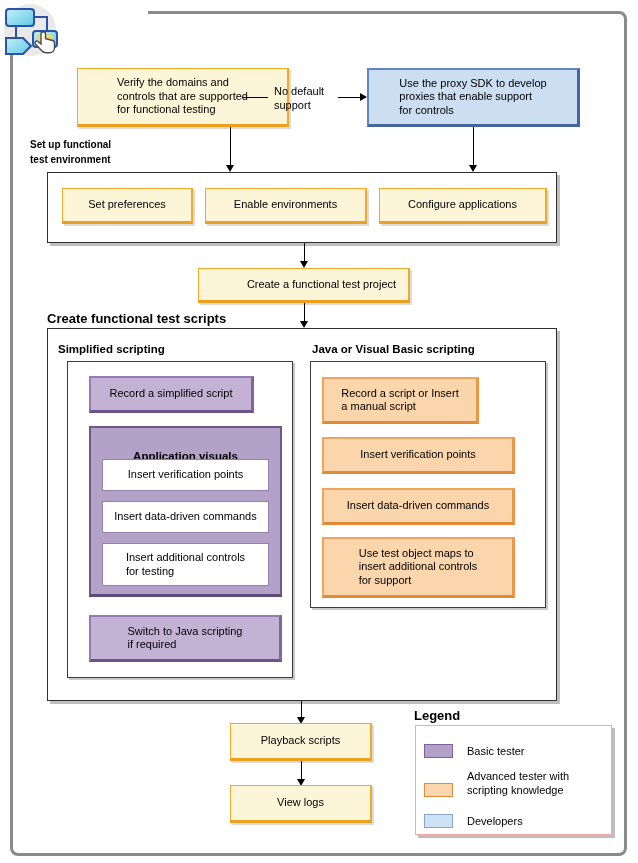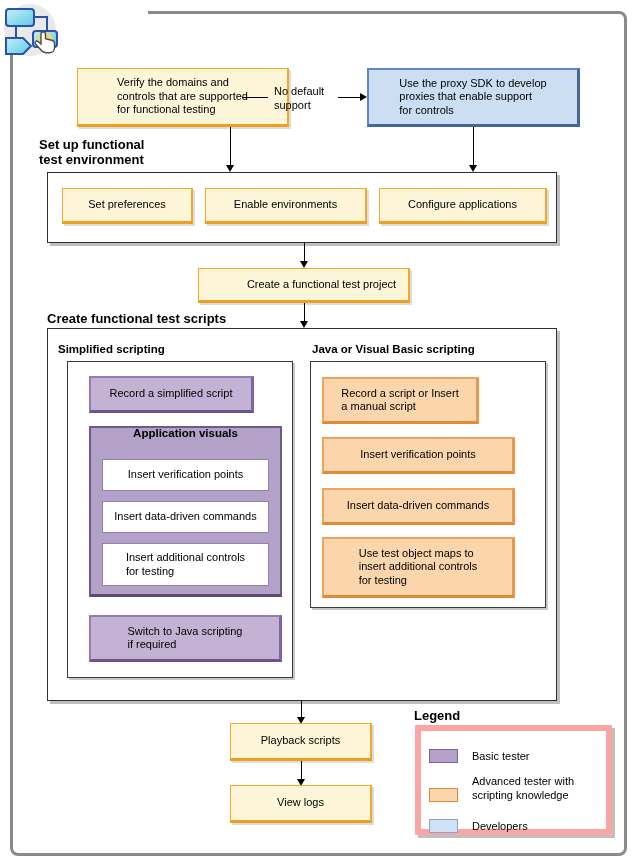--- a/index.html
+++ b/index.html
@@ -30,21 +30,21 @@
     box-shadow:2px 2px 0 #c8c8c8;box-sizing:border-box;}
   .appvisuals{position:absolute;background:#b3a1c7;border:2px solid #6e5a88;
     border-bottom:3px solid #5e4a78;box-sizing:border-box;}
   .vline{position:absolute;width:1px;background:#000;}
   .hline{position:absolute;height:1px;background:#000;}
   .arr-down{position:absolute;width:0;height:0;border-left:4px solid transparent;
     border-right:4px solid transparent;border-top:7px solid #000;}
   .arr-right{position:absolute;width:0;height:0;border-top:4px solid transparent;
     border-bottom:4px solid transparent;border-left:7px solid #000;}
   .legend-box{position:absolute;left:415px;top:725px;width:197px;height:110px;
-    background:#fff;border:6px solid #fca5a5;box-shadow:3px 3px 0 #bfbfbf;box-sizing:border-box;}
+    background:#fff;border:1px solid #fca5a5;box-shadow:3px 3px 0 #bfbfbf;box-sizing:border-box;}
   .legend-row{position:absolute;left:8px;display:flex;align-items:flex-start;}
   .swatch{width:29px;height:14px;margin-right:14px;box-sizing:border-box;flex:none;}
   .sw-purple{background:#b3a1c7;border:1px solid #7a62a0;}
   .sw-orange{background:#fbd5ab;border:1px solid #e08a3c;}
   .sw-blue{background:#cfe1f5;border:1px solid #8aa6d0;}
   .legend-label{font-size:11px;line-height:14px;}
 </style>
 </head>
 <body>
 
@@ -89,21 +89,21 @@
     <span class="txt">Use the proxy SDK to develop
 proxies that enable support
 for controls</span>
   </div>
 
   <div class="vline" style="left:230px;top:127px;height:38px;"></div>
   <div class="arr-down" style="left:226px;top:165px;"></div>
   <div class="vline" style="left:473px;top:127px;height:38px;"></div>
   <div class="arr-down" style="left:469px;top:165px;"></div>
 
-  <div class="heading pre" style="left:39px;top:137px;font-size:13px;line-height:15px;">Set up functional
+  <div class="heading pre" style="left:30px;top:137px;font-size:10px;line-height:15px;">Set up functional
 test environment</div>
 
   <div class="container" style="left:47px;top:172px;width:510px;height:71px;"></div>
   <div class="box yellow" style="left:62px;top:188px;width:131px;height:36px;">
     <span class="txt">Set preferences</span>
   </div>
   <div class="box yellow" style="left:205px;top:188px;width:162px;height:36px;">
     <span class="txt">Enable environments</span>
   </div>
   <div class="box yellow" style="left:379px;top:188px;width:168px;height:36px;">
@@ -122,21 +122,21 @@
   <div class="container" style="left:47px;top:328px;width:510px;height:373px;"></div>
 
   <div class="heading" style="left:58px;top:343px;font-size:11.5px;">Simplified scripting</div>
   <div class="subcontainer" style="left:67px;top:361px;width:226px;height:317px;"></div>
 
   <div class="box purple" style="left:89px;top:376px;width:165px;height:37px;">
     <span class="txt">Record a simplified script</span>
   </div>
 
   <div class="appvisuals" style="left:89px;top:426px;width:193px;height:171px;"></div>
-  <div class="heading" style="left:89px;top:427px;width:193px;text-align:center;font-size:11.5px;">Application visuals</div>
+  <div class="heading" style="left:89px;top:450px;width:193px;text-align:center;font-size:11.5px;">Application visuals</div>
   <div class="box whitebox" style="left:102px;top:459px;width:167px;height:32px;">
     <span class="txt">Insert verification points</span>
   </div>
   <div class="box whitebox" style="left:102px;top:501px;width:167px;height:32px;">
     <span class="txt">Insert data-driven commands</span>
   </div>
   <div class="box whitebox left" style="left:102px;top:543px;width:167px;height:43px;">
     <span class="txt">Insert additional controls
 for testing</span>
   </div>
@@ -155,21 +155,21 @@
   </div>
   <div class="box orangebox" style="left:322px;top:437px;width:193px;height:37px;">
     <span class="txt">Insert verification points</span>
   </div>
   <div class="box orangebox" style="left:322px;top:488px;width:193px;height:37px;">
     <span class="txt">Insert data-driven commands</span>
   </div>
   <div class="box orangebox left" style="left:322px;top:537px;width:193px;height:61px;">
     <span class="txt">Use test object maps to
 insert additional controls
-for testing</span>
+for support</span>
   </div>
 
   <div class="vline" style="left:301px;top:701px;height:17px;"></div>
   <div class="arr-down" style="left:297px;top:717px;"></div>
   <div class="box yellow" style="left:230px;top:723px;width:142px;height:38px;">
     <span class="txt">Playback scripts</span>
   </div>
   <div class="vline" style="left:301px;top:761px;height:19px;"></div>
   <div class="arr-down" style="left:297px;top:779px;"></div>
   <div class="box yellow" style="left:230px;top:785px;width:142px;height:38px;">

